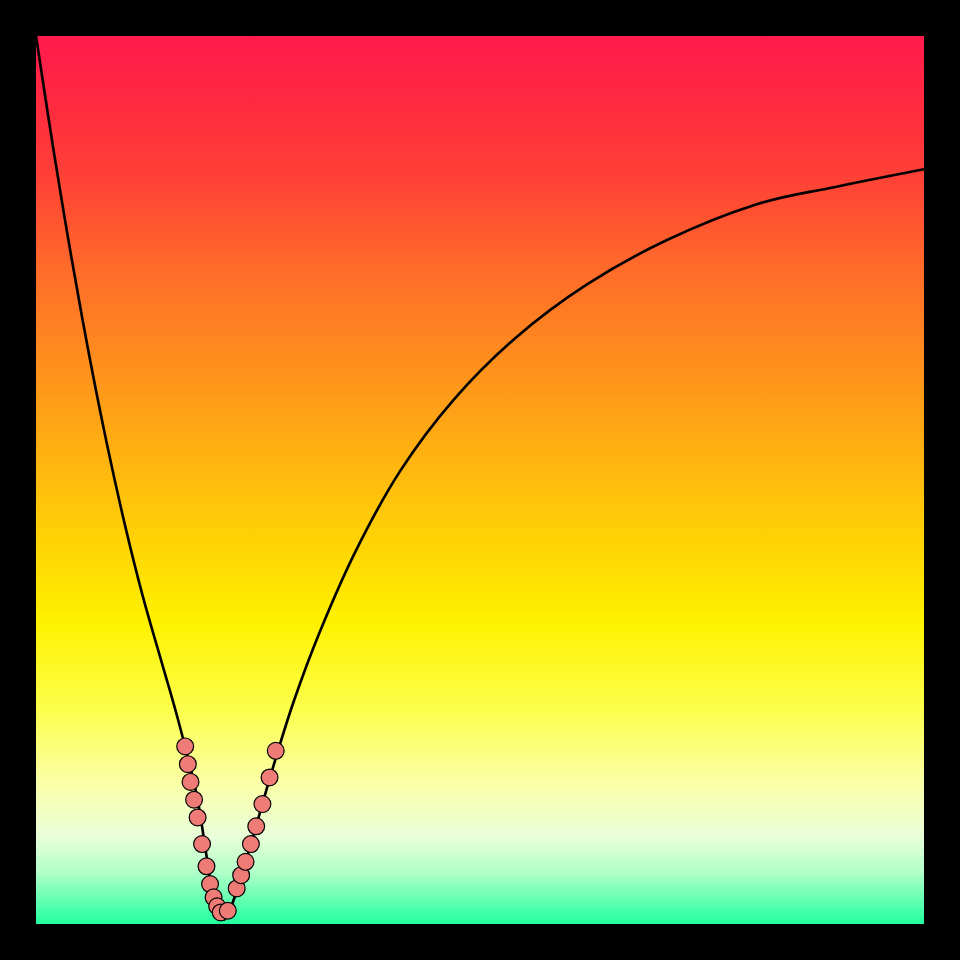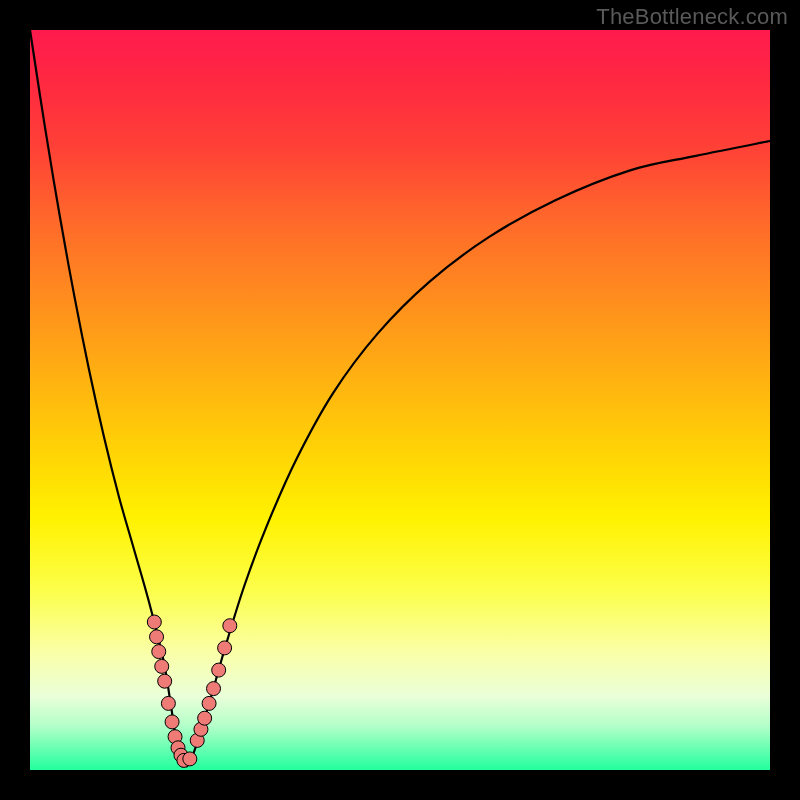--- a/index.html
+++ b/index.html
@@ -86,14 +86,13 @@
           <circle cx="170.94" cy="699.3" r="7" fill="#ef7b77" stroke="#000000" stroke-width="1"></circle>
           <circle cx="174.64000000000001" cy="688.2" r="7" fill="#ef7b77" stroke="#000000" stroke-width="1"></circle>
           <circle cx="179.07999999999998" cy="673.4" r="7" fill="#ef7b77" stroke="#000000" stroke-width="1"></circle>
           <circle cx="183.52" cy="658.6" r="7" fill="#ef7b77" stroke="#000000" stroke-width="1"></circle>
           <circle cx="188.70000000000002" cy="640.1" r="7" fill="#ef7b77" stroke="#000000" stroke-width="1"></circle>
           <circle cx="194.62" cy="617.9" r="7" fill="#ef7b77" stroke="#000000" stroke-width="1"></circle>
           <circle cx="199.8" cy="595.7" r="7" fill="#ef7b77" stroke="#000000" stroke-width="1"></circle>
         </g>
     </svg>
   </div>
-  <div class="watermark">TheBottleneck.com</div>
 </div>
 
 </body></html>

